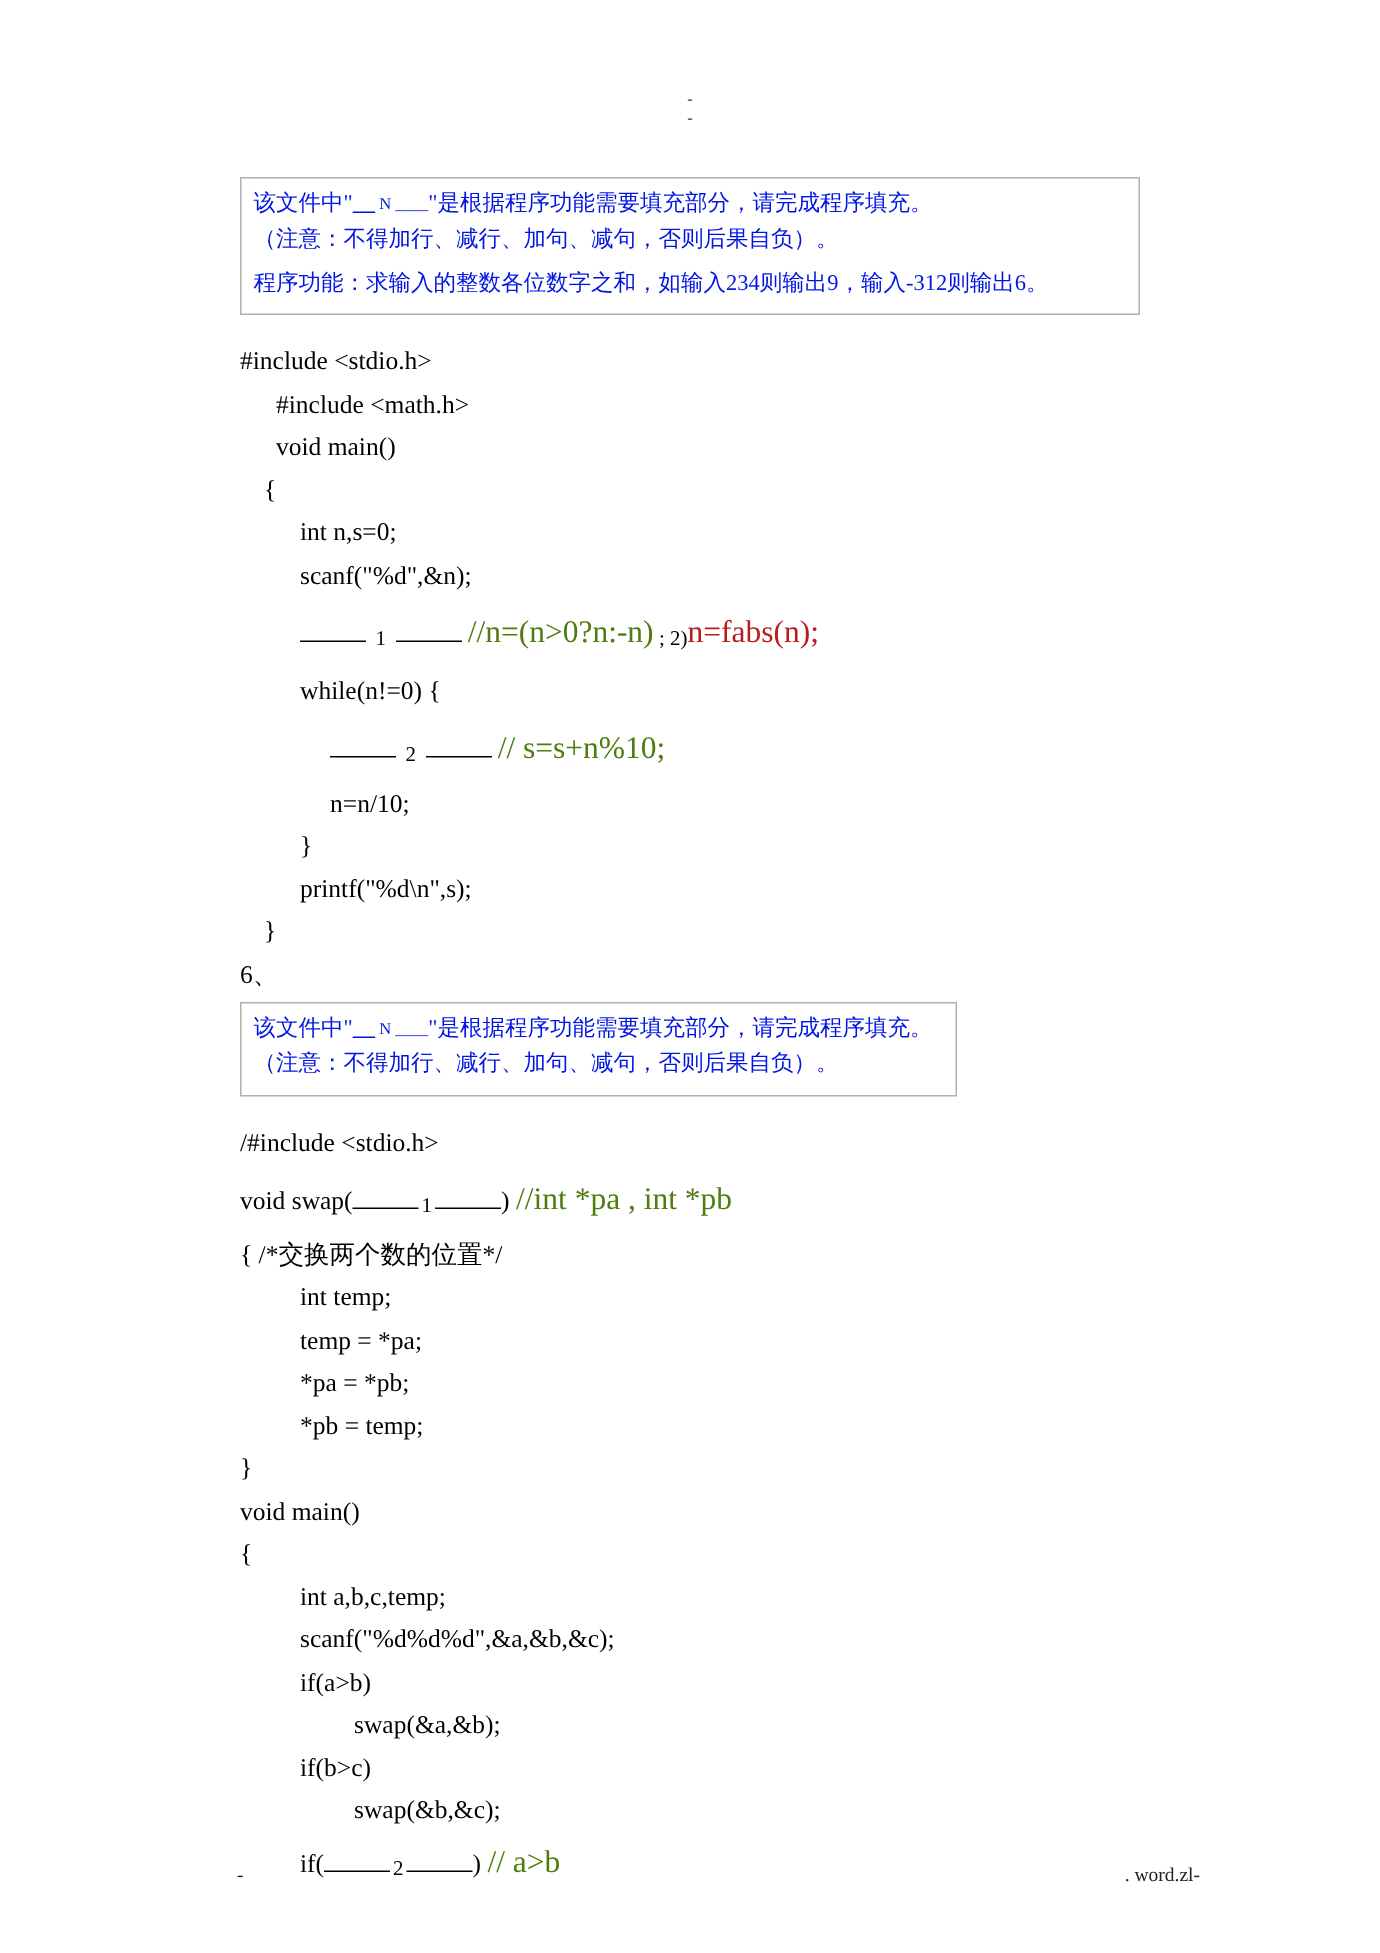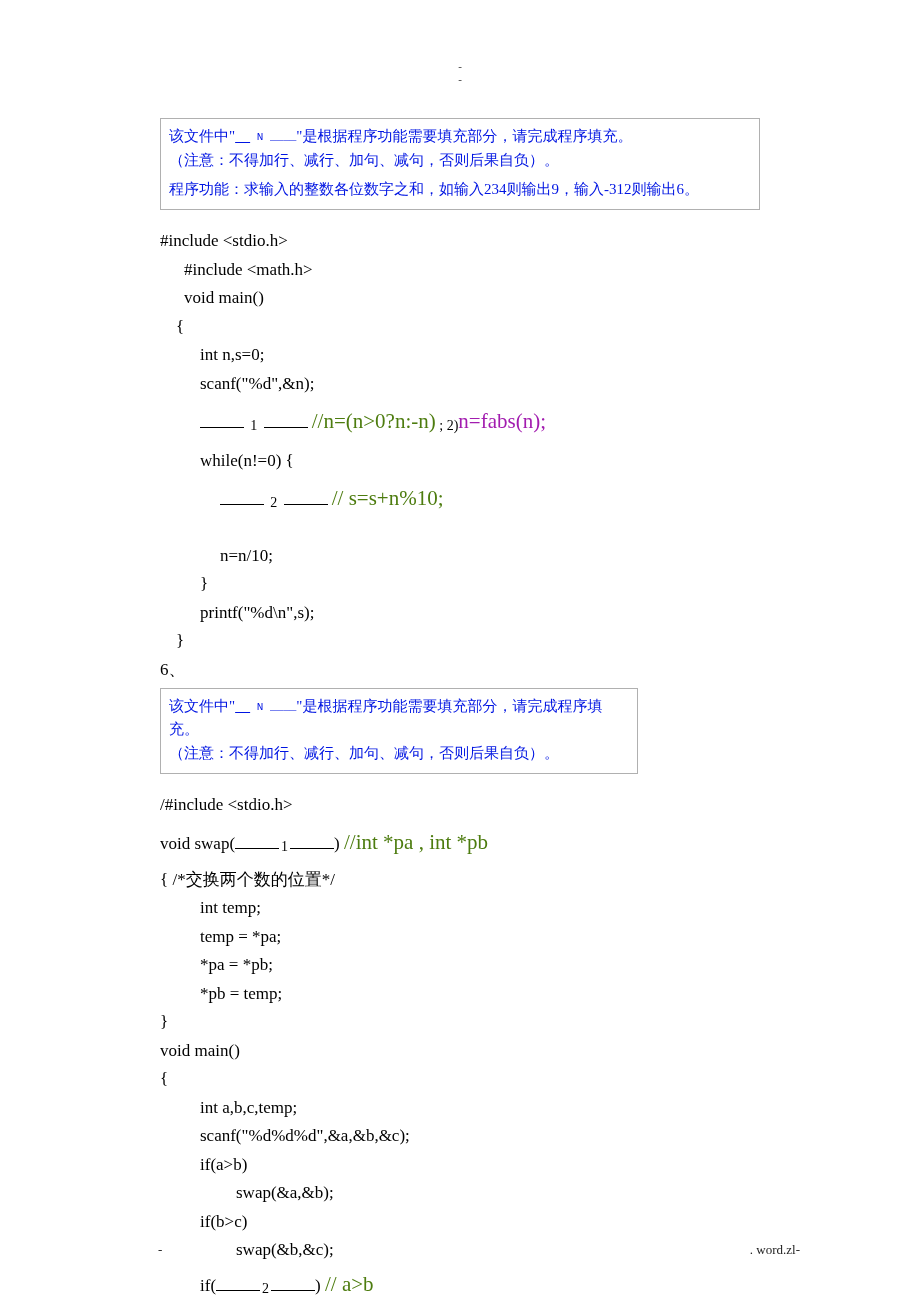--- a/index.html
+++ b/index.html
@@ -28,21 +28,21 @@
     border: 1px solid #b0b0b0;
     padding: 6px 8px 8px 8px;
     margin-top: 32px;
     margin-bottom: 18px;
     font-family: "SimSun", serif;
     font-size: 15px;
     line-height: 1.55;
   }
   .box .blue { color: #0015e2; }
   .box .small-n {
-    font-family: Liberation Mono, monospace;
+    font-family: Liberation Serif, serif;
     font-size: 11px;
     vertical-align: 1px;
   }
   .box .under { text-decoration: underline; }
   .code-area {
     font-family: "Times New Roman", "SimSun", serif;
     font-size: 17px;
   }
   .code-line { margin: 3px 0; }
   .indent1 { padding-left: 24px; }
@@ -55,21 +55,21 @@
     width: 44px;
     height: 0.9em;
     vertical-align: baseline;
   }
   .blank-mid {
     vertical-align: -2px;
     font-size: 14px;
     padding: 0 2px;
   }
   .ans-red { color: #4d7c0f; font-family: "Times New Roman","SimSun",serif; }
-  .ans-green { color: #a21caf; font-family: "Times New Roman","SimSun",serif; }
+  .ans-green { color: #b91c1c; font-family: "Times New Roman","SimSun",serif; }
   .footer {
     position: absolute;
     bottom: 44px;
     left: 158px;
     right: 120px;
     font-size: 13px;
     color: #222;
   }
   .footer .fl { float: left; }
   .footer .fr { float: right; text-align: right; }
@@ -100,21 +100,21 @@
 
     <div class="code-line indent2" style="margin-top:10px;margin-bottom:10px">
       <span class="blank-slot"></span>
       <span class="blank-mid">1</span>
       <span class="blank-slot"></span>
       <span class="ans-red" style="font-size:21px">//n=(n&gt;0?n:-n)</span><span style="font-size:14px;vertical-align:-2px"> ; 2)</span><span class="ans-green" style="font-size:21px">n=fabs(n);</span>
     </div>
 
     <div class="code-line indent2">while(n!=0) {</div>
 
-    <div class="code-line indent3" style="margin-top:10px;margin-bottom:28px">
+    <div class="code-line indent3" style="margin-top:10px;margin-bottom:8px">
       <span class="blank-slot"></span>
       <span class="blank-mid">2</span>
       <span class="blank-slot"></span>
       <span class="ans-red" style="font-size:21px">// s=s+n%10;</span>
     </div>
 
     <div class="code-line indent3">n=n/10;</div>
     <div class="code-line indent2">}</div>
     <div class="code-line indent2">printf("%d\n",s);</div>
     <div class="code-line" style="padding-left:16px">}</div>

